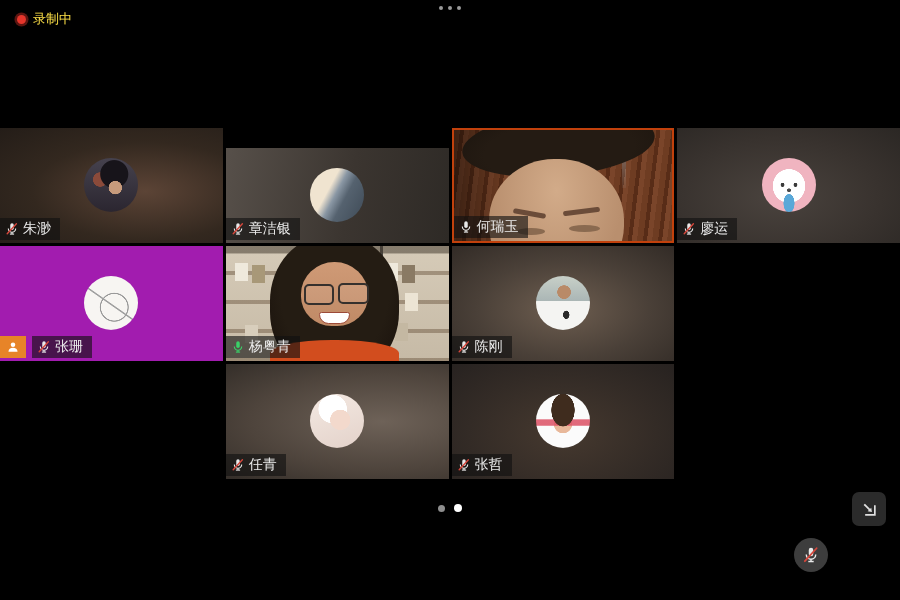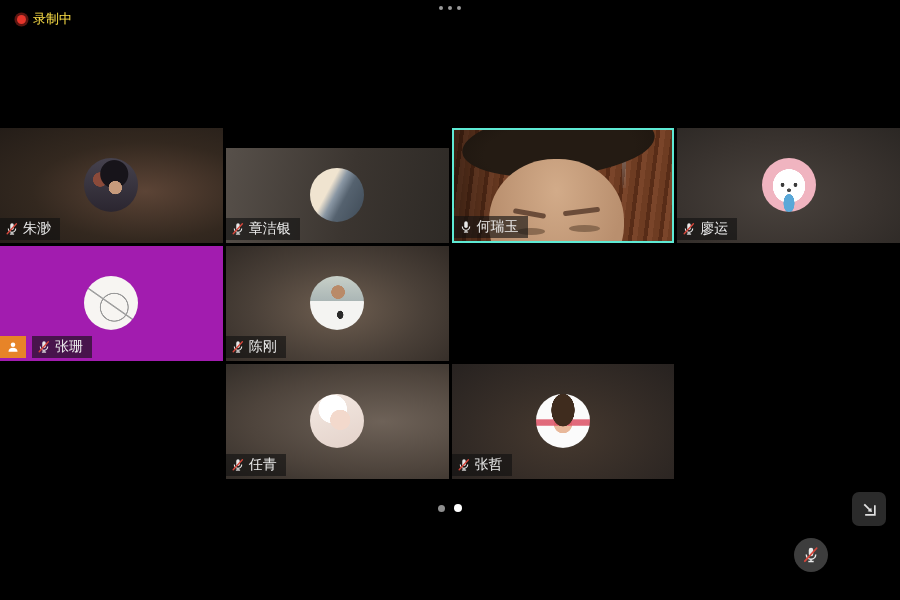--- a/index.html
+++ b/index.html
@@ -10,21 +10,21 @@
   .recording{position:absolute;left:17px;top:10px;display:flex;align-items:center;gap:7px;cursor:pointer;}
   .recdot{width:9px;height:9px;border-radius:50%;background:#e5352b;box-shadow:0 0 0 2.5px #5c1511;}
   .reclabel{color:#fde047;font-size:13px;}
   .moremenu{position:absolute;top:6px;left:0;width:100%;display:flex;justify-content:center;gap:5px;cursor:pointer;}
   .mdot{width:4px;height:4px;border-radius:50%;background:#9a9a9a;}
 
   
   .grid{position:absolute;top:128px;left:0;width:900px;display:grid;
         grid-template-columns:repeat(4,1fr);grid-auto-rows:115px;gap:3px;}
   .tile{position:relative;overflow:hidden;background:#262220;box-sizing:border-box;cursor:pointer;}
-  .tile.active{border:2px solid #5eead4;}
+  .tile.active{border:2px solid #c2410c;}
 
   
   .p1{background:radial-gradient(ellipse at 65% 55%, #5c4436 0%, #33281f 55%, #241d18 100%);}
   .p2{background:linear-gradient(100deg, #57504a 0%, #3b3530 55%, #2e2a26 100%);margin-top:20px;}
   .p4{background:radial-gradient(ellipse at 45% 60%, #4a433e 0%, #38322e 60%, #2b2724 100%);text-align:right;}
   .p5{background:#a21caf;}
   .p7{background:radial-gradient(ellipse at 50% 55%, #6e5e50 0%, #4a4038 55%, #322b26 100%);text-align:center;}
   .p8{background:radial-gradient(ellipse at 50% 60%, #46392f 0%, #332b26 60%, #272220 100%);}
   .p9{background:radial-gradient(ellipse at 70% 50%, #6e6258 0%, #4e443c 60%, #342e29 100%);}
   .p10{background:linear-gradient(100deg, #4e5a6e 0%, #6a5870 45%, #3c3846 90%);}
@@ -266,20 +266,52 @@
               <line x1="5.6" y1="13.8" x2="10.4" y2="13.8" stroke-width="1.3"></line>
             </g>
             <line class="slash" x1="2.5" y1="13.5" x2="13" y2="2" stroke-width="1.6"></line>
           </svg>
         </span>
         <span class="pname">张珊</span>
       </div>
     </div>
   </div>
 
+  <div class="tile p6">
+    <div class="scene">
+      <div class="backdrop"></div>
+
+      <div class="books"></div>
+      <div class="hair"></div>
+      <div class="face"></div>
+
+      <div class="lens lens-l"></div>
+      <div class="lens lens-r"></div>
+      <div class="smile"></div>
+      <div class="shirt"></div>
+    </div>
+
+    <div class="labelrow">
+
+      <div class="nametag">
+        <span class="mic speaking">
+          <svg viewBox="0 0 16 16">
+            <g class="micbody">
+              <rect x="6" y="1.5" width="4" height="7.5" rx="2"></rect>
+              <path d="M3.8 7.5a4.2 4.2 0 0 0 8.4 0" stroke-width="1.3"></path>
+              <line x1="8" y1="11.7" x2="8" y2="13.6" stroke-width="1.3"></line>
+              <line x1="5.6" y1="13.8" x2="10.4" y2="13.8" stroke-width="1.3"></line>
+            </g>
+
+          </svg>
+        </span>
+        <span class="pname">杨粤青</span>
+      </div>
+    </div>
+  </div>
 
   <div class="tile p7">
 
     <div class="avatar av7"></div>
     <div class="labelrow">
 
       <div class="nametag">
         <span class="mic muted">
           <svg viewBox="0 0 16 16">
             <g class="micbody">

